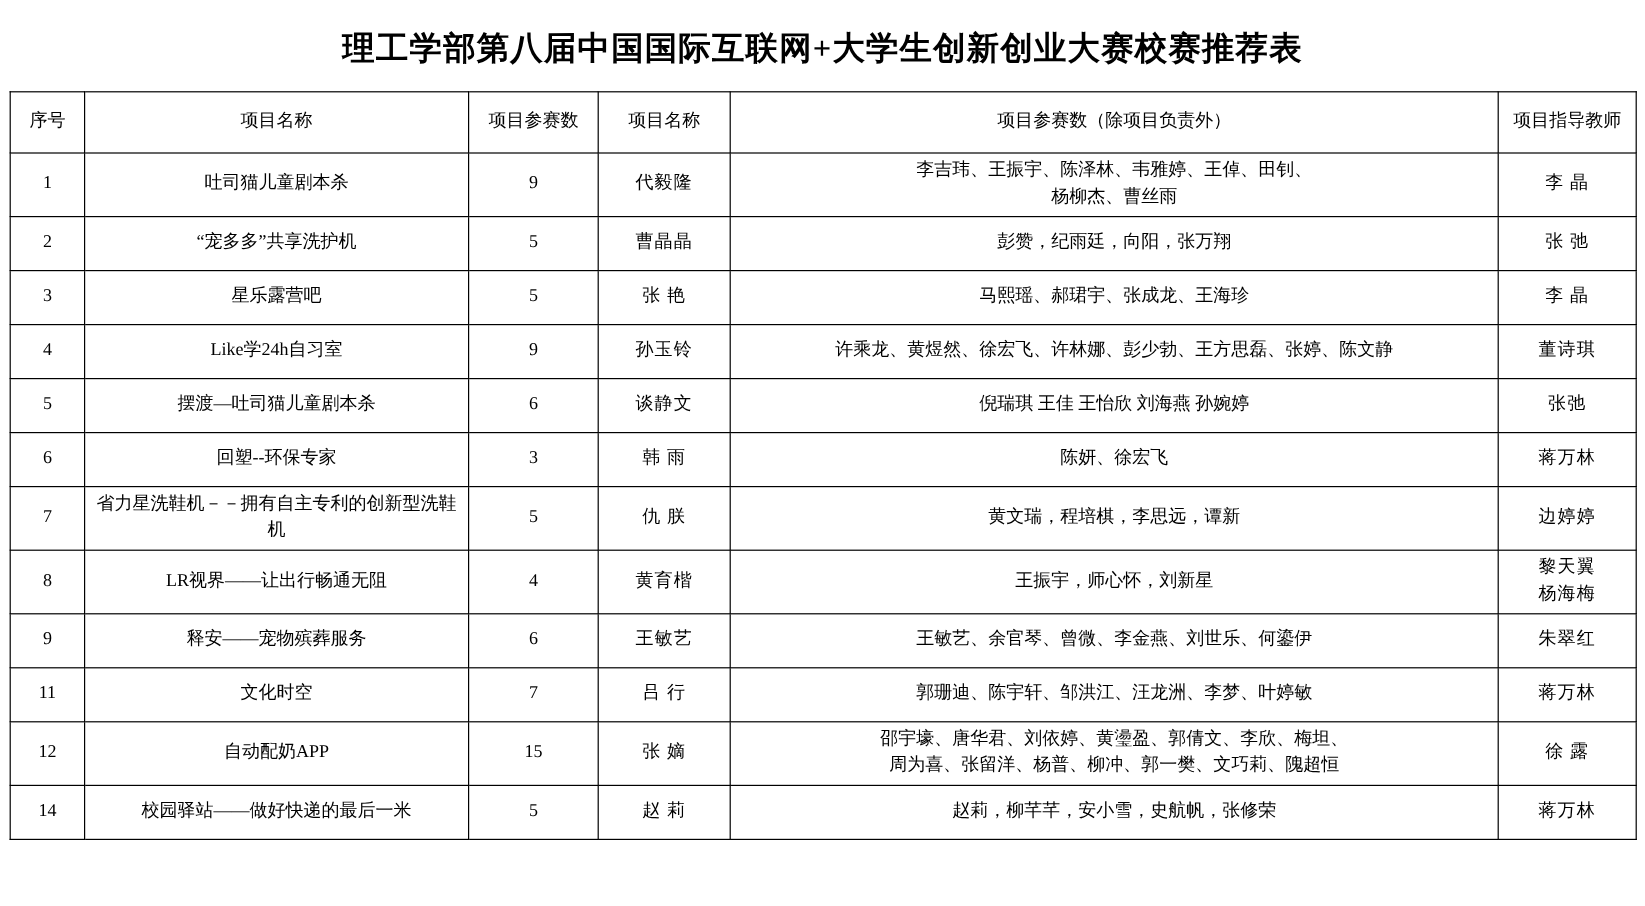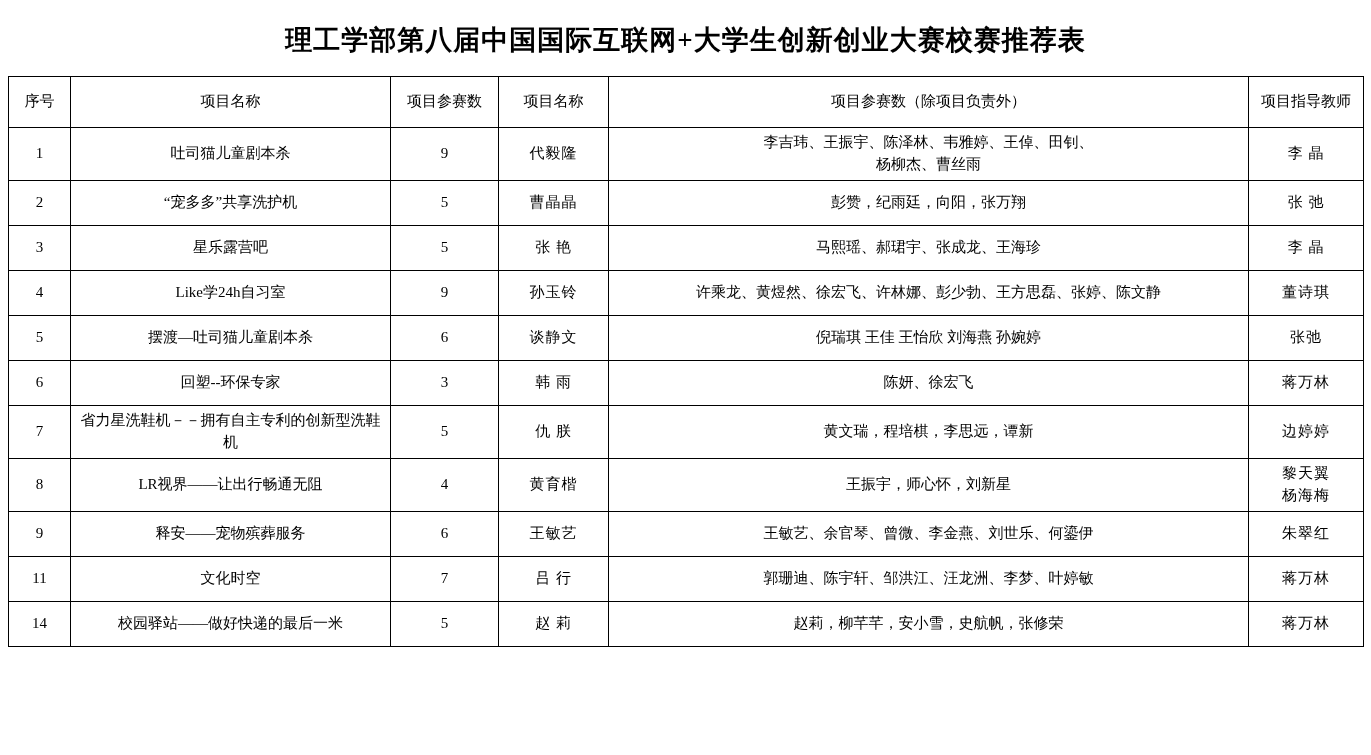--- a/index.html
+++ b/index.html
@@ -169,20 +169,29 @@
           <td class="cell-teacher">朱翠红</td>
         </tr>
         <tr class="row-h2">
           <td class="cell-no">11</td>
           <td class="cell-name">文化时空</td>
           <td class="cell-count">7</td>
           <td class="cell-leader">吕 行</td>
           <td class="cell-members">郭珊迪、陈宇轩、邹洪江、汪龙洲、李梦、叶婷敏</td>
           <td class="cell-teacher">蒋万林</td>
         </tr>
+        <tr class="row-h1">
+          <td class="cell-no">12</td>
+          <td class="cell-name">自动配奶APP</td>
+          <td class="cell-count">15</td>
+          <td class="cell-leader">张 嫡</td>
+          <td class="cell-members multiline">邵宇壕、唐华君、刘依婷、黄璗盈、郭倩文、李欣、梅坦、
+周为喜、张留洋、杨普、柳冲、郭一樊、文巧莉、隗超恒</td>
+          <td class="cell-teacher">徐 露</td>
+        </tr>
         <tr class="row-h2">
           <td class="cell-no">14</td>
           <td class="cell-name">校园驿站——做好快递的最后一米</td>
           <td class="cell-count">5</td>
           <td class="cell-leader">赵 莉</td>
           <td class="cell-members">赵莉，柳芊芊，安小雪，史航帆，张修荣</td>
           <td class="cell-teacher">蒋万林</td>
         </tr>
       </tbody>
   </table>

